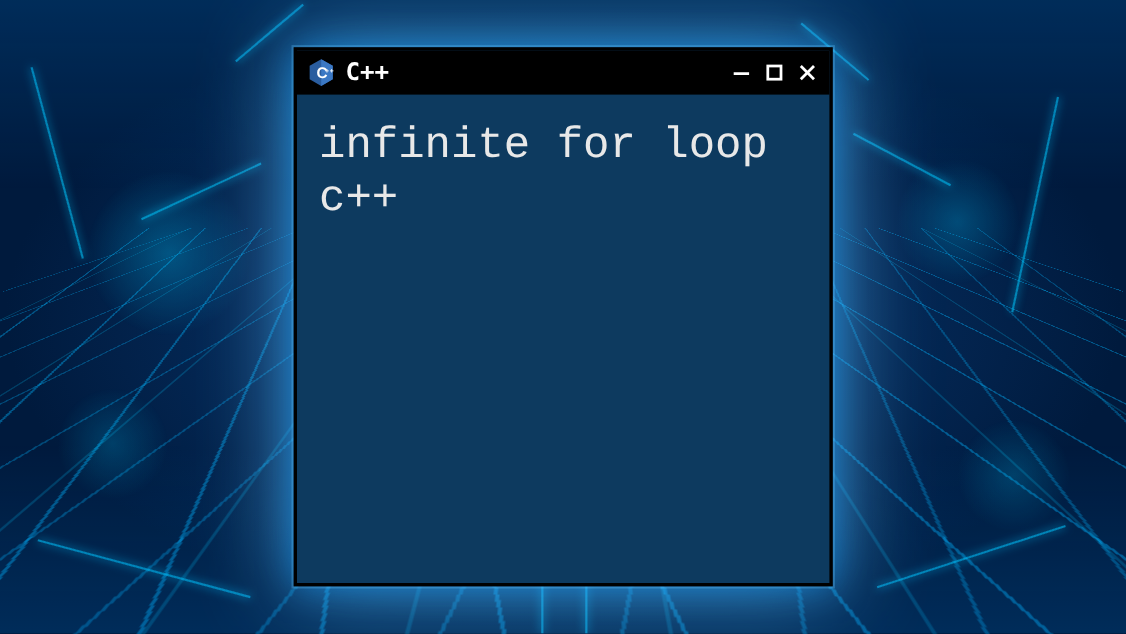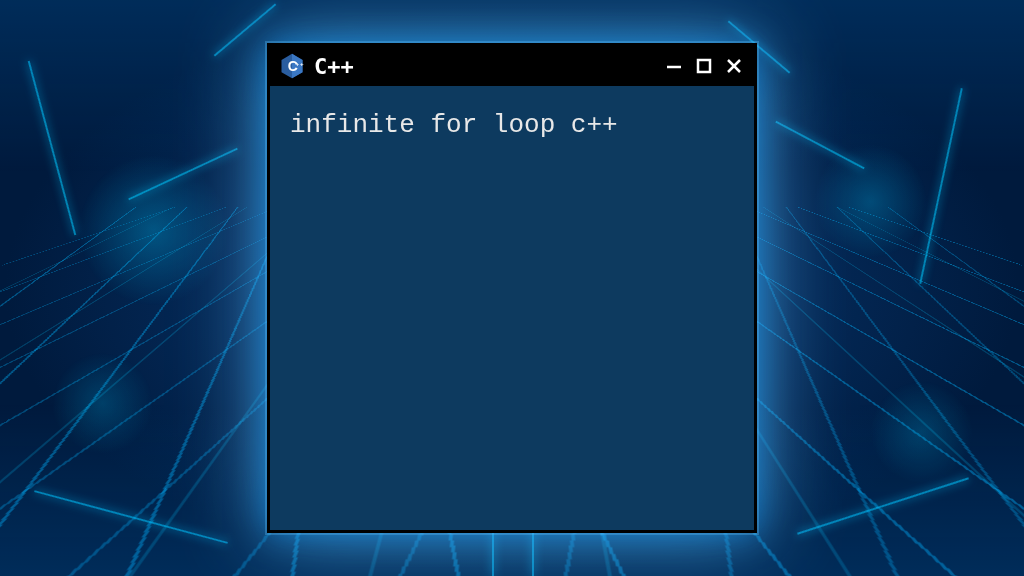--- a/index.html
+++ b/index.html
@@ -123,21 +123,21 @@
       display: flex;
       align-items: center;
       justify-content: center;
       cursor: pointer;
     }
     .ctrl svg { width: 20px; height: 20px; }
     .content {
       flex: 1;
       padding: 24px 20px;
       color: #e8e8e8;
-      font-size: 26px;
+      font-size: 40px;
       line-height: 1.2;
       font-family: 'Consolas', 'Monaco', 'Courier New', monospace;
       word-wrap: break-word;
     }
   </style>
 </head>
 <body>
 
 <div class="circuit-bg">
   <div class="circuit-lines">

